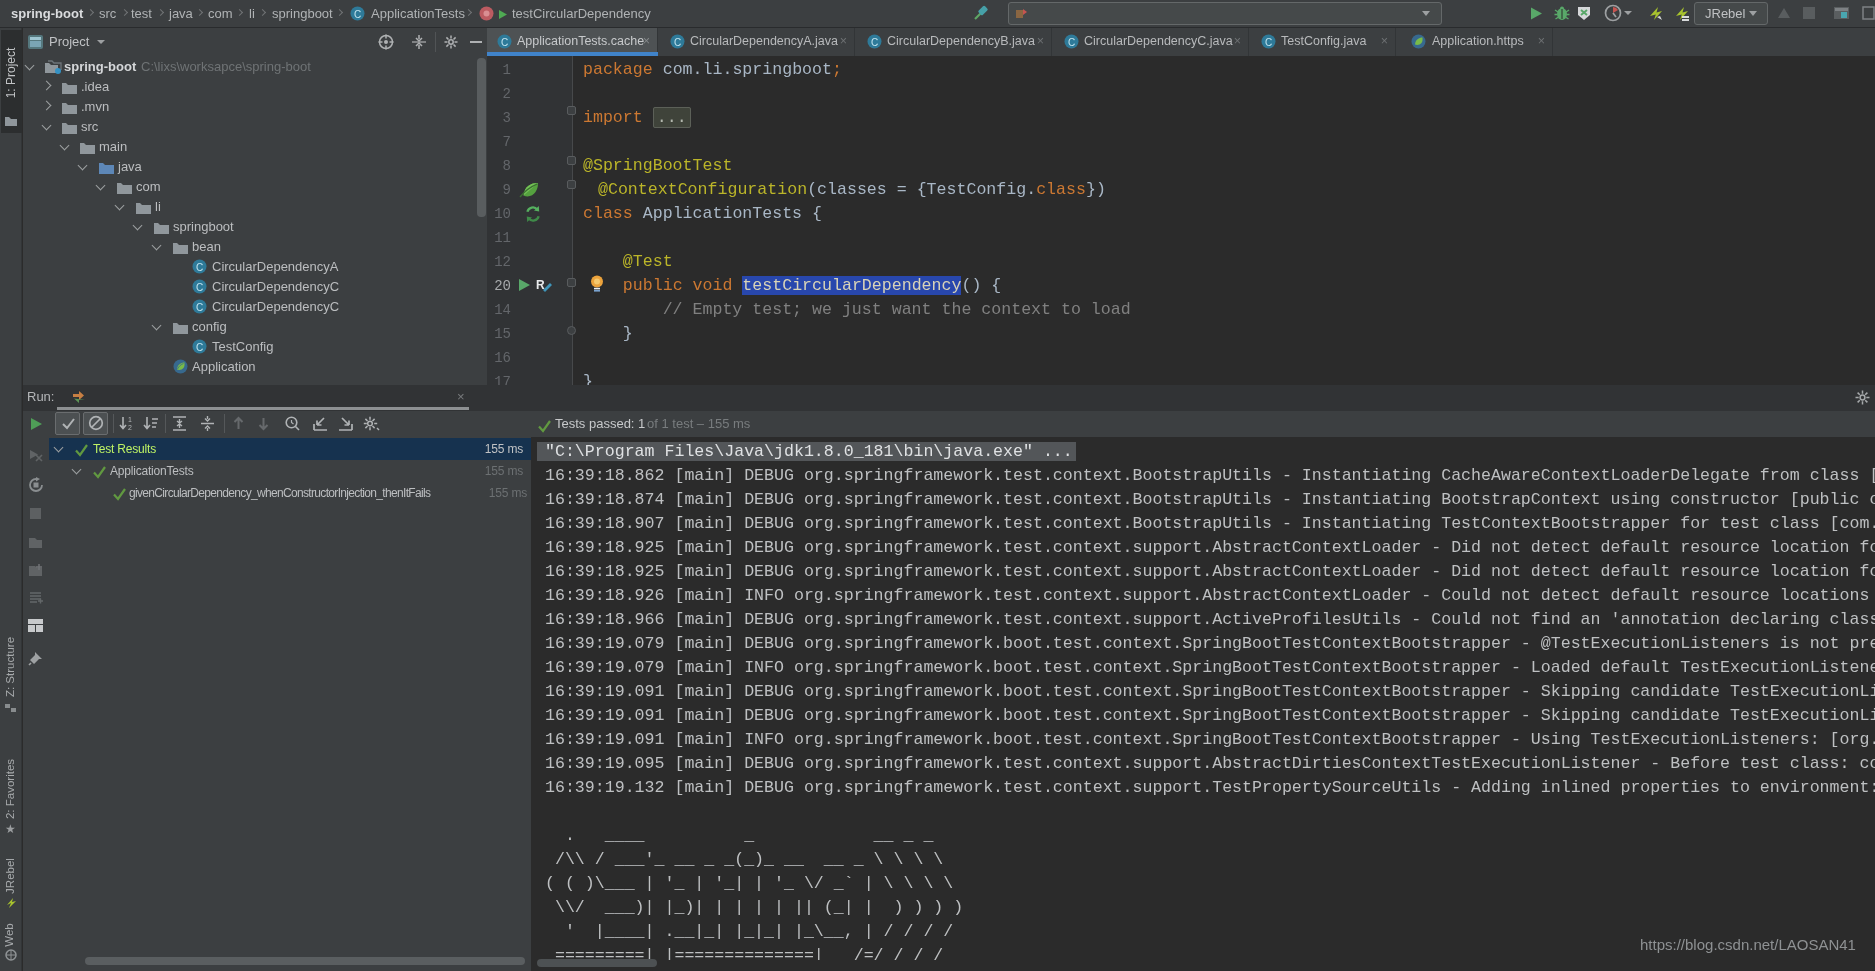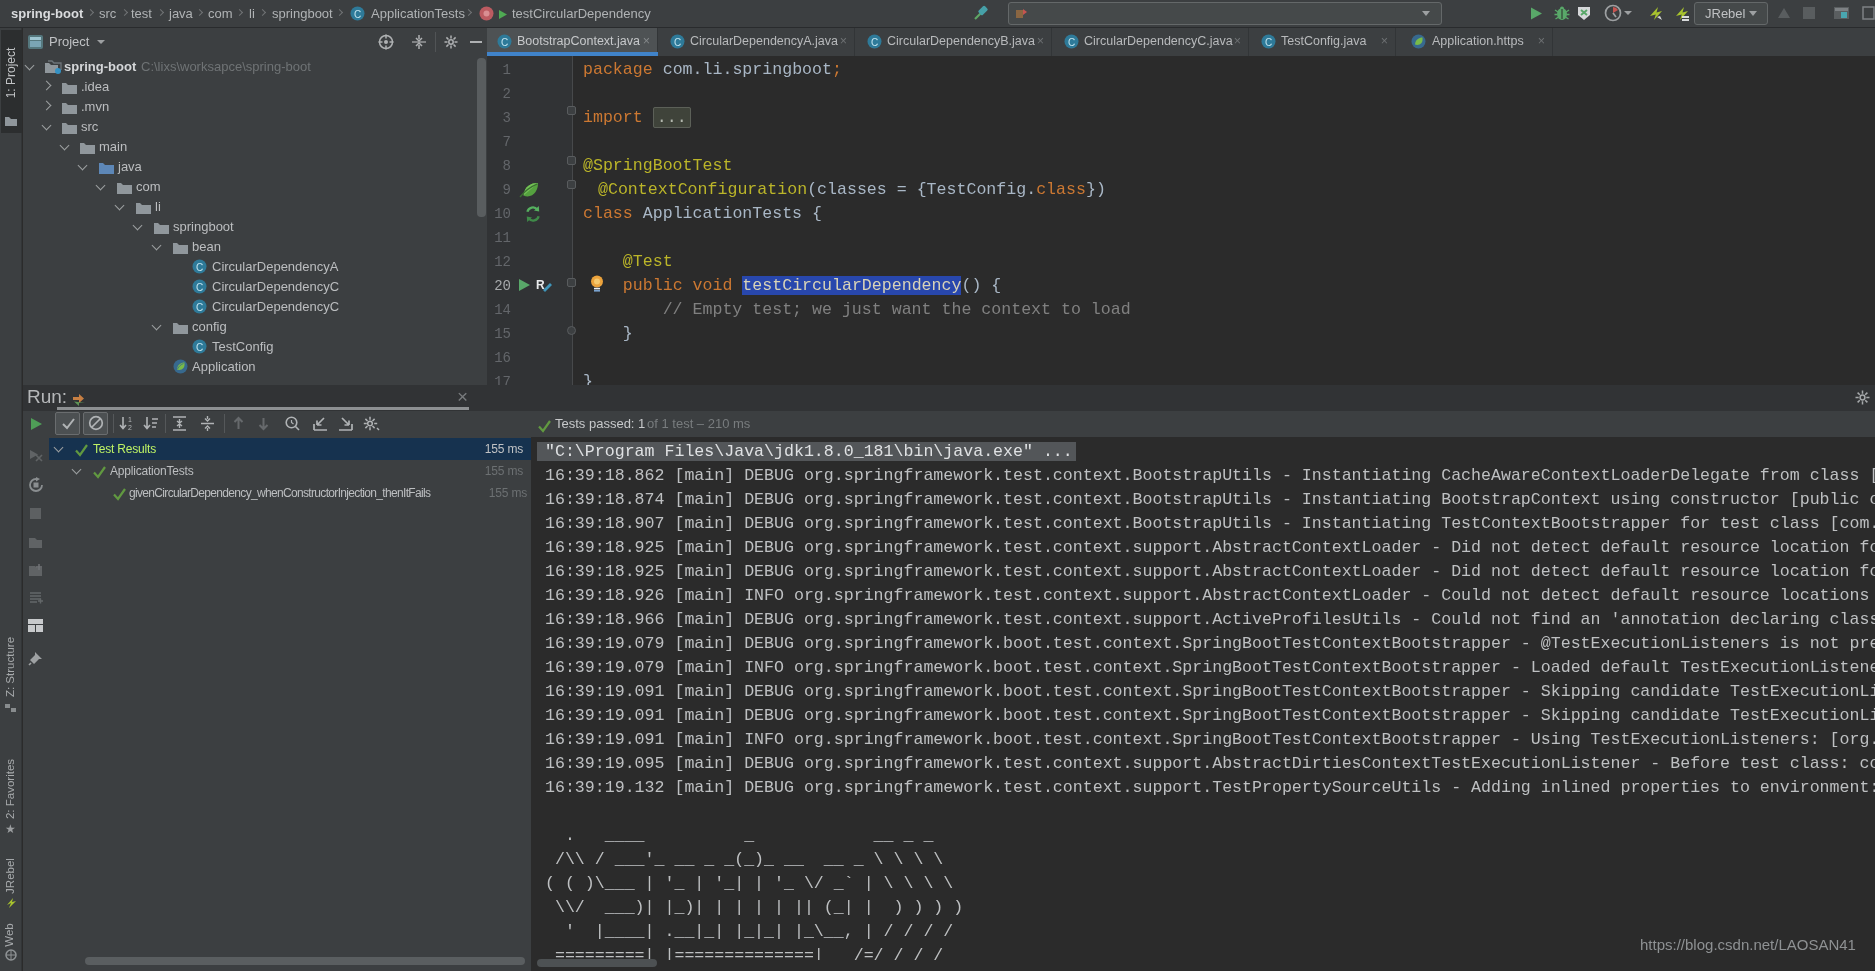--- a/index.html
+++ b/index.html
@@ -274,21 +274,21 @@
 
 <div class="abs" style="left:477px;top:58px;width:9px;height:159px;background:#595d5f;border-radius:4px"></div>
 
 <div class="abs" style="left:487px;top:28px;width:1388px;height:28px;background:#3c3f41"></div>
 <div id="tabs" class="abs" style="left:487px;top:28px;width:1388px;height:28px;font-size:12.5px;color:#b8babc">
   <div style="position:absolute;left:0;top:0;width:171px;height:28px;background:#4e5254;border-right:1px solid #323537">
       <span style="position:absolute;left:10px;top:6px"><svg width="15" height="15">
           <circle cx="7.5" cy="7.5" r="7" fill="#2e7a99"></circle>
           <text x="7.5" y="11.5" font-size="10" fill="#c3e4ef" text-anchor="middle" font-family="Liberation Sans">C</text>
         </svg></span>
-      <span style="position:absolute;left:30px;top:0;line-height:27px;color:#c7c9cb">BootstrapContext.java</span>
+      <span style="position:absolute;left:30px;top:0;line-height:27px;color:#c7c9cb">ApplicationTests.cache</span>
       <span style="position:absolute;right:7px;top:0;line-height:27px;color:#84888a">×</span>
       <span style="position:absolute;left:0;bottom:0;width:171px;height:4px;background:#4083c9"></span>
     </div>
   <div style="position:absolute;left:172px;top:0;width:196px;height:28px;border-right:1px solid #323537">
       <span style="position:absolute;left:11px;top:6px"><svg width="15" height="15">
           <circle cx="7.5" cy="7.5" r="7" fill="#2e7a99"></circle>
           <text x="7.5" y="11.5" font-size="10" fill="#c3e4ef" text-anchor="middle" font-family="Liberation Sans">C</text>
         </svg></span>
       <span style="position:absolute;left:31px;top:0;line-height:27px">CircularDependencyA.java</span>
       <span style="position:absolute;right:7px;top:0;line-height:27px;color:#6e7173">×</span>
@@ -382,21 +382,21 @@
   <div class="codeline" style="left:111px;top:122px"><span class="ann">@ContextConfiguration</span>(classes = {TestConfig.<span class="kw">class</span>})</div>
   <div class="codeline" style="left:96px;top:146px"><span class="kw">class</span> ApplicationTests {</div>
   <div class="codeline" style="left:96px;top:194px">    <span class="ann">@Test</span></div>
   <div class="codeline" style="left:96px;top:218px">    <span class="kw">public void</span> <span style="background:#2847ad;color:#d8d3b8">testCircularDependency</span>() {</div>
   <div class="codeline" style="left:96px;top:242px"><span class="cmt">        // Empty test; we just want the context to load</span></div>
   <div class="codeline" style="left:96px;top:266px">    }</div>
   <div class="codeline" style="left:96px;top:314px">}</div>
 </div>
 
 <div class="abs" style="left:23px;top:385px;width:1852px;height:26px;background:#313335"></div>
-<div id="runhead" class="abs" style="left:23px;top:385px;width:1852px;height:26px;font-size:19px">
+<div id="runhead" class="abs" style="left:23px;top:385px;width:1852px;height:26px;font-size:13px">
   <span style="position:absolute;left:4px;top:0;line-height:24px;color:#b5b7b9">Run:</span>
   <span style="position:absolute;left:49px;top:5px"><svg width="15" height="14">
         <path d="M1 4 h6 v-3 l5 4.5 -5 4.5 v-3 h-6 Z" fill="#c77f43"></path>
         <path d="M13 10 h-6 v3 l-5 -4.5" fill="#5d9456"></path>
       </svg></span>
   <span style="position:absolute;left:434px;top:0;line-height:24px;color:#787b7d">×</span>
   <span style="position:absolute;left:34px;top:22px;width:412px;height:3px;background:#8d9092"></span>
   <span style="position:absolute;left:1831px;top:4px"><svg width="17" height="17">
         <circle cx="8.5" cy="8.5" r="2.4" fill="none" stroke="#a7aaac" stroke-width="1.5"></circle>
         <path d="M8.5 1.5 v3.2 M8.5 12.3 v3.2 M1.5 8.5 h3.2 M12.3 8.5 h3.2 M3.6 3.6 l2.2 2.2 M13.4 3.6 l-2.2 2.2 M3.6 13.4 l2.2 -2.2 M13.4 13.4 l-2.2 -2.2" stroke="#a7aaac" stroke-width="1.5"></path>
@@ -524,21 +524,21 @@
   </div>
 </div>
 <div class="abs" style="left:85px;top:957px;width:440px;height:8px;background:#5a5e60;border-radius:4px"></div>
 
 <div class="abs" style="left:531px;top:411px;width:1344px;height:26px;background:#3c3f41"></div>
 <div id="consolehead" class="abs" style="left:531px;top:411px;width:1344px;height:26px;font-size:13px;line-height:25px">
   <span style="position:absolute;left:6px;top:5px"><svg width="15" height="14">
         <path d="M2 7.5 l4 4.5 7 -10" fill="none" stroke="#619940" stroke-width="2.2"></path>
       </svg></span>
   <span style="position:absolute;left:24px;color:#c7c9cb">Tests passed: 1</span>
-  <span style="position:absolute;left:116px;color:#787c7e">of 1 test – 210 ms</span>
+  <span style="position:absolute;left:116px;color:#787c7e">of 1 test – 155 ms</span>
 </div>
 <div class="abs" style="left:531px;top:437px;width:1344px;height:534px;background:#2b2b2b"></div>
 <div id="console" class="abs" style="left:531px;top:437px;width:1344px;height:523px;overflow:hidden">
     <pre style="position:absolute;left:14px;top:3px;font-size:16.6px;line-height:24px;color:#bec0c2;white-space:pre"><span style="background:#535659;box-shadow:-8px 0 0 #535659,3px 0 0 #535659;color:#dfe1e3">"C:\Program Files\Java\jdk1.8.0_181\bin\java.exe" ...</span>
 16:39:18.862 [main] DEBUG org.springframework.test.context.BootstrapUtils - Instantiating CacheAwareContextLoaderDelegate from class [org.springframework.test.context.cache.DefaultCacheAwareContextLoaderDelegate]
 16:39:18.874 [main] DEBUG org.springframework.test.context.BootstrapUtils - Instantiating BootstrapContext using constructor [public org.springframework.test.context.support.DefaultBootstrapContext]
 16:39:18.907 [main] DEBUG org.springframework.test.context.BootstrapUtils - Instantiating TestContextBootstrapper for test class [com.li.springboot.ApplicationTests] from class [org.springframework.boot.test.context.SpringBootTestContextBootstrapper]
 16:39:18.925 [main] DEBUG org.springframework.test.context.support.AbstractContextLoader - Did not detect default resource location for test class [com.li.springboot.ApplicationTests]
 16:39:18.925 [main] DEBUG org.springframework.test.context.support.AbstractContextLoader - Did not detect default resource location for test class [com.li.springboot.ApplicationTests]
 16:39:18.926 [main] INFO org.springframework.test.context.support.AbstractContextLoader - Could not detect default resource locations for test class [com.li.springboot.ApplicationTests]

